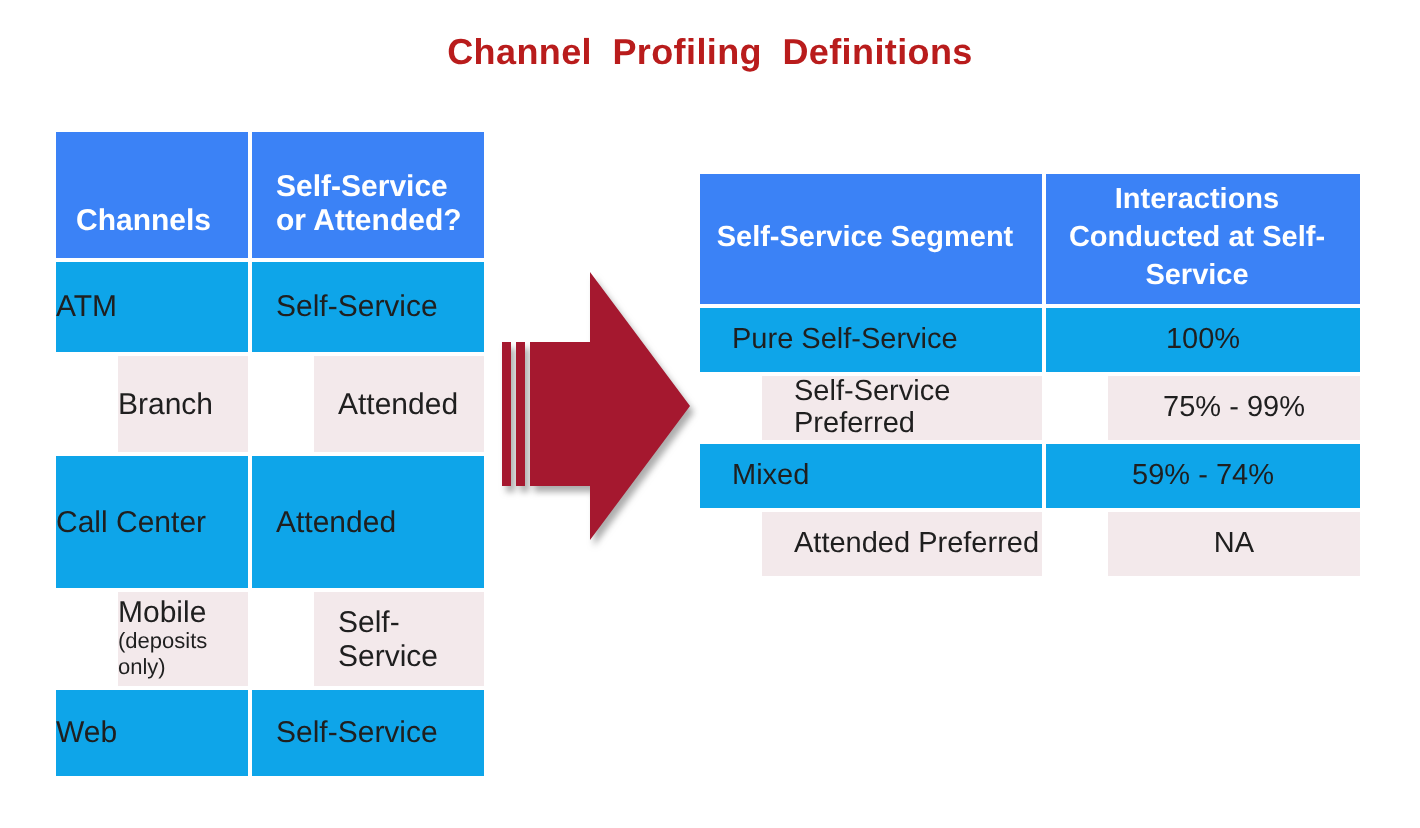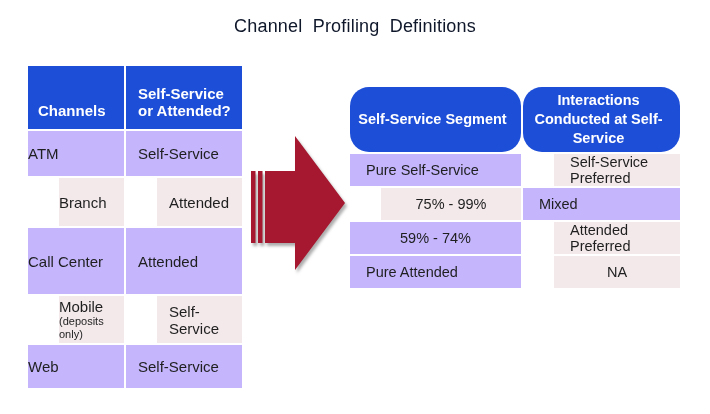--- a/index.html
+++ b/index.html
@@ -2,43 +2,43 @@
 <html><head>
 <meta charset="utf-8">
 <style>
   html,body{margin:0;padding:0;background:#ffffff;}
   .slide{
     position:relative;width:710px;height:414px;background:#ffffff;overflow:hidden;
     font-family:"Liberation Sans", sans-serif;color:#1f1f1f;
   }
   .title{
     position:absolute;top:16px;left:0;width:710px;margin:0;
-    text-align:center;font-size:18px;font-weight:400;color:#0f172a;
+    text-align:center;font-size:18px;font-weight:700;color:#b91c1c;
     word-spacing:5px;letter-spacing:0.2px;
   }
   .tbl{position:absolute;display:grid;gap:2px;background:#ffffff;}
   .left-tbl{
     left:28px;top:66px;
     grid-template-columns:96px 116px;
     grid-template-rows:63px 45px 48px 66px 47px 43px;
   }
   .right-tbl{
     left:350px;top:87px;
     grid-template-columns:171px 157px;
     grid-template-rows:65px 32px 32px 32px 32px 32px 31px;
   }
   .cell{display:flex;align-items:center;overflow:hidden;}
-  .hdr{background:#1d4ed8;color:#ffffff;font-weight:700;}
+  .hdr{background:#3b82f6;color:#ffffff;font-weight:700;}
   .left-tbl .hdr{align-items:flex-end;font-size:15px;line-height:1.18;padding:6px 6px 9px 10px;}
   .left-tbl .cell{font-size:15px;}
   .left-tbl .c1{}
   .left-tbl .c2{padding-left:12px;}
-  .rd{background:#c4b5fd;}
+  .rd{background:#0ea5e9;}
   .rl{background:#F3E9EB;margin-left:31px;}
-  .right-tbl .hdr{align-items:center;justify-content:center;text-align:center;font-size:13.5px;line-height:1.3;padding:16px 6px;border-radius:19px;}
+  .right-tbl .hdr{align-items:center;justify-content:center;text-align:center;font-size:13.5px;line-height:1.3;padding:16px 6px;}
   .right-tbl .cell{font-size:14.5px;}
   .right-tbl .c1{padding-left:16px;}
   .right-tbl .c2{justify-content:center;text-align:center;padding-left:0;}
   .stack{flex-direction:column;align-items:flex-start;justify-content:center;}
   .note{font-size:11px;line-height:1.15;color:#1f1f1f;}
   .arrow{
     position:absolute;left:250px;top:134px;width:97px;height:138px;
     filter:drop-shadow(2px 3px 1.5px rgba(90,90,90,0.5));
   }
 </style>
@@ -76,27 +76,27 @@
     <rect x="1" y="37" width="4.5" height="72" fill="#A5182F"></rect>
     <rect x="8" y="37" width="4.5" height="72" fill="#A5182F"></rect>
     <polygon points="15,37 45,37 45,2 95,69 45,136 45,109 15,109" fill="#A5182F"></polygon>
   </svg>
 
   <div class="tbl right-tbl">
     <div class="cell hdr c1" style="justify-content:center;padding-left:0;">Self-Service Segment</div>
     <div class="cell hdr c2">Interactions Conducted at Self-Service</div>
 
     <div class="cell c1 rd">Pure Self-Service</div>
+    <div class="cell c2 rd">100%</div>
 
     <div class="cell c1 rl">Self-Service Preferred</div>
     <div class="cell c2 rl">75% - 99%</div>
 
     <div class="cell c1 rd">Mixed</div>
     <div class="cell c2 rd">59% - 74%</div>
 
     <div class="cell c1 rl">Attended Preferred</div>
 
-    <div class="cell c1 rd">Pure Attended</div>
 
     <div class="cell c2 rl">NA</div>
   </div>
 
 </div>
 
 </body></html>

